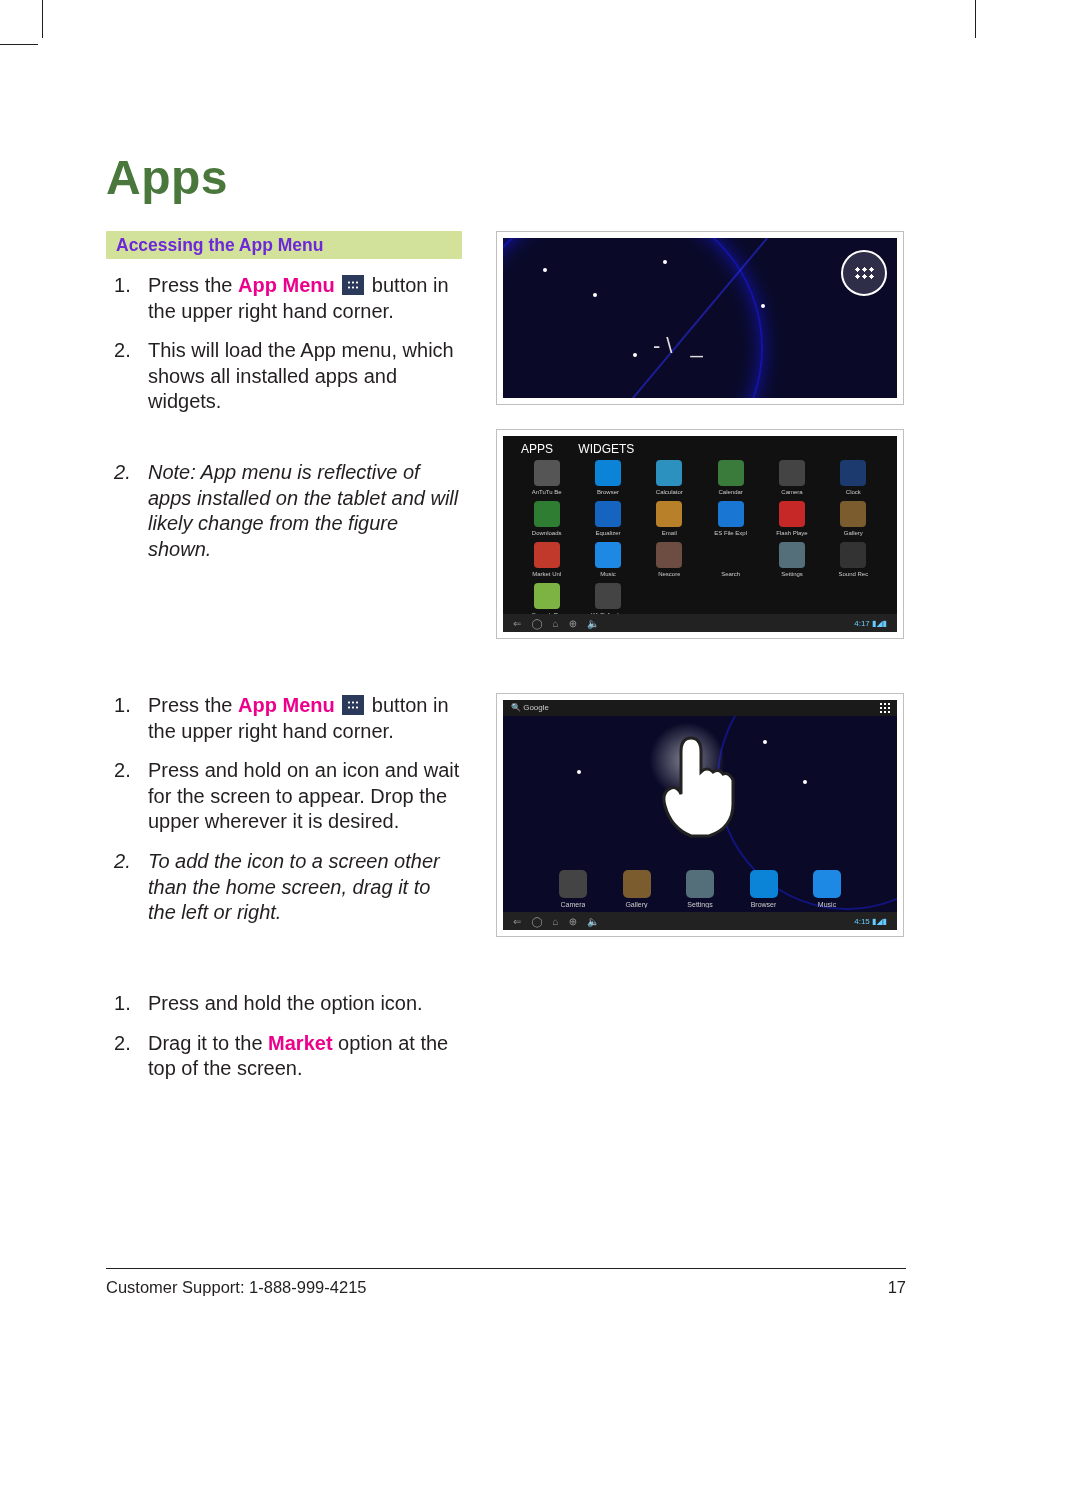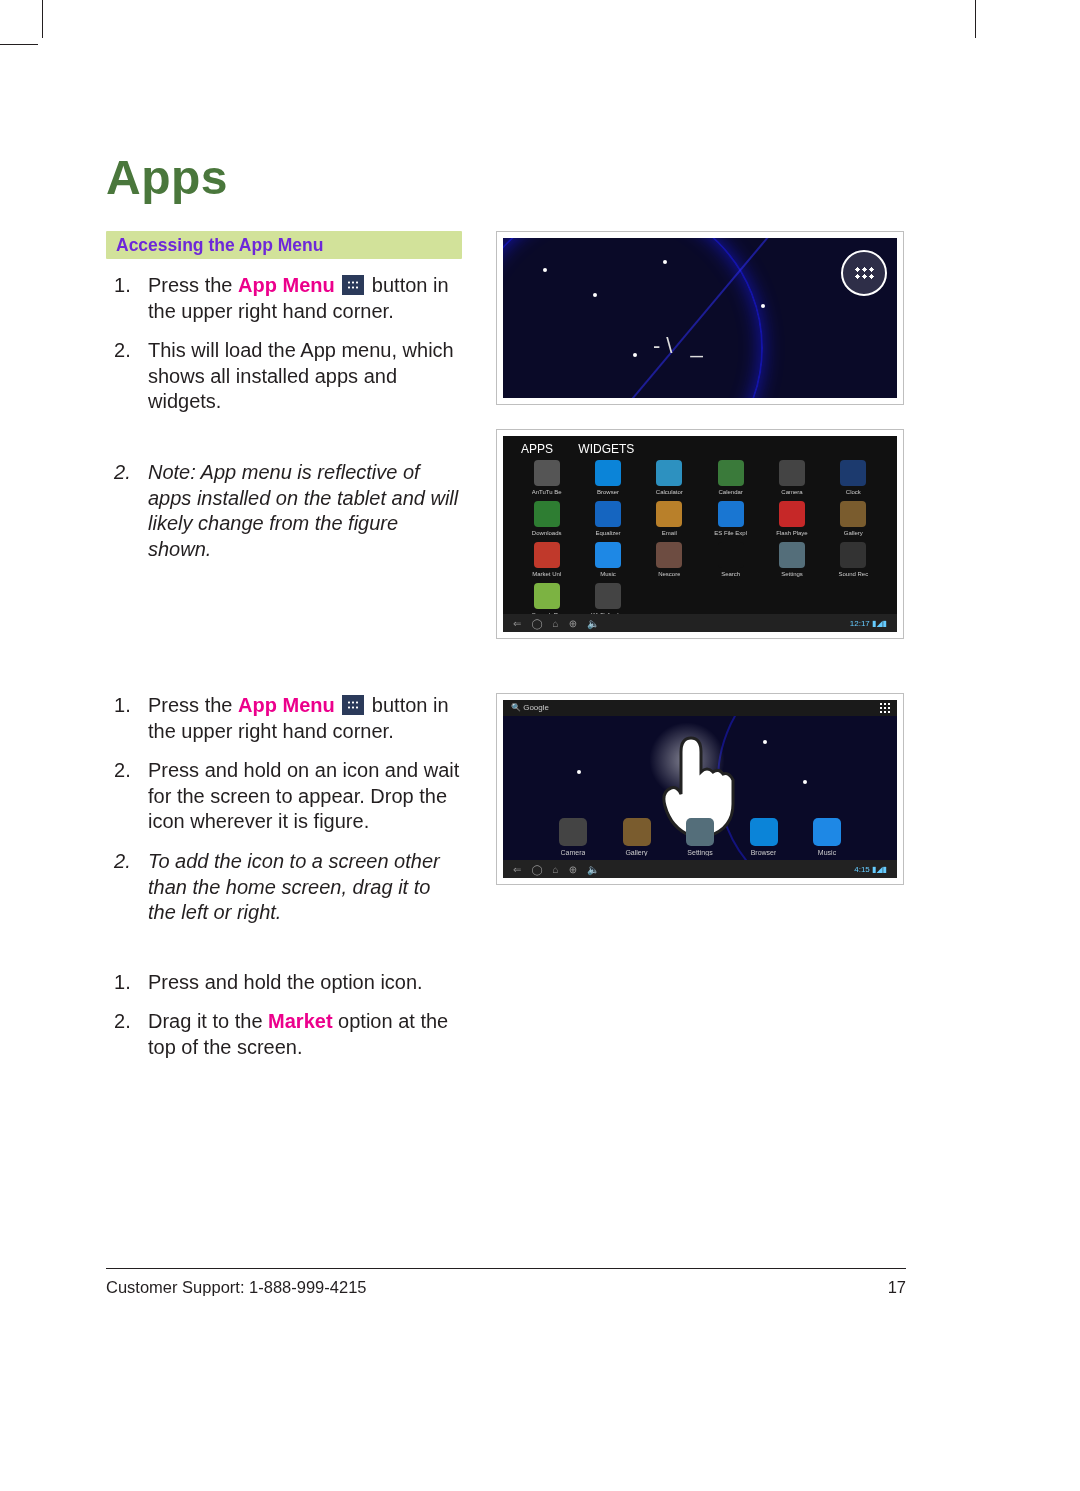--- a/index.html
+++ b/index.html
@@ -141,21 +141,21 @@
   }
   .app .ic { width:26px; height:26px; border-radius:4px; }
   .app .lb { font-size:6px; color:#ccc; margin-top:3px; white-space:nowrap; overflow:hidden; max-width:44px; text-overflow:ellipsis; }
   .navbar {
     position:absolute; bottom:0; left:0; right:0; height:18px;
     background:#222; display:flex; align-items:center; justify-content:space-between;
     padding:0 10px; font-size:8px; color:#6cf;
   }
   .navbar .nav-icons span { color:#999; margin-right:10px; font-size:10px; }
 
-  .shot3 .shot-inner { height: 178px; }
+  .shot3 .shot-inner { height: 230px; }
   .shot3 .topbar { position:absolute; top:0; left:0; right:0; height:16px; background:#1a1a1a; }
   .shot3 .topbar .g { position:absolute; left:8px; top:3px; font-size:8px; color:#ccc; }
   .shot3 .topbar .amb { position:absolute; right:6px; top:2px; width:12px; height:12px; }
   .shot3 .hand {
     position:absolute; left:148px; top:32px; width:90px; height:110px;
   }
   .shot3 .halo {
     position:absolute; left:146px; top:22px; width:76px; height:76px; border-radius:50%;
     background: radial-gradient(circle, rgba(255,255,255,0.5), rgba(255,255,255,0) 70%);
   }
@@ -302,38 +302,38 @@
               </div>
               <div class="app">
                 <div class="ic" style="background: rgb(68, 68, 68);"></div>
                 <div class="lb">Wi-Fi Analyz</div>
               </div>
             </div>
           <div class="navbar">
             <div class="nav-icons">
               <span>⇐</span><span>◯</span><span>⌂</span><span>⊕</span><span>🔈</span>
             </div>
-            <div><span>12:17</span> ▮◢▮</div>
+            <div><span>4:17</span> ▮◢▮</div>
           </div>
         </div>
       </div>
     </div>
   </div>
 
   <div class="block-gap"></div>
 
   <div class="two-col">
     <div class="left-col">
       <ol class="steps">
         <li>
           <span>Press the </span><span class="magenta">App Menu</span>
           <span class="app-menu-icon"></span>
           <span> button in the upper right hand corner.</span>
         </li>
-        <li>Press and hold on an icon and wait for the screen to appear. Drop the icon wherever it is figure.</li>
+        <li>Press and hold on an icon and wait for the screen to appear. Drop the upper wherever it is desired.</li>
         <li style="list-style:none; counter-increment:none;" class="note">To add the icon to a screen other than the home screen, drag it to the left or right.</li>
       </ol>
     </div>
     <div class="right-col">
       <div class="shot shot3">
         <div class="shot-inner">
           <div class="diag1"></div>
           <div class="topbar">
             <span class="g">🔍 <span>Google</span></span>
             <span class="amb" style="background:radial-gradient(circle,#fff 1px,transparent 1.2px) 0 0/4px 4px;"></span>

